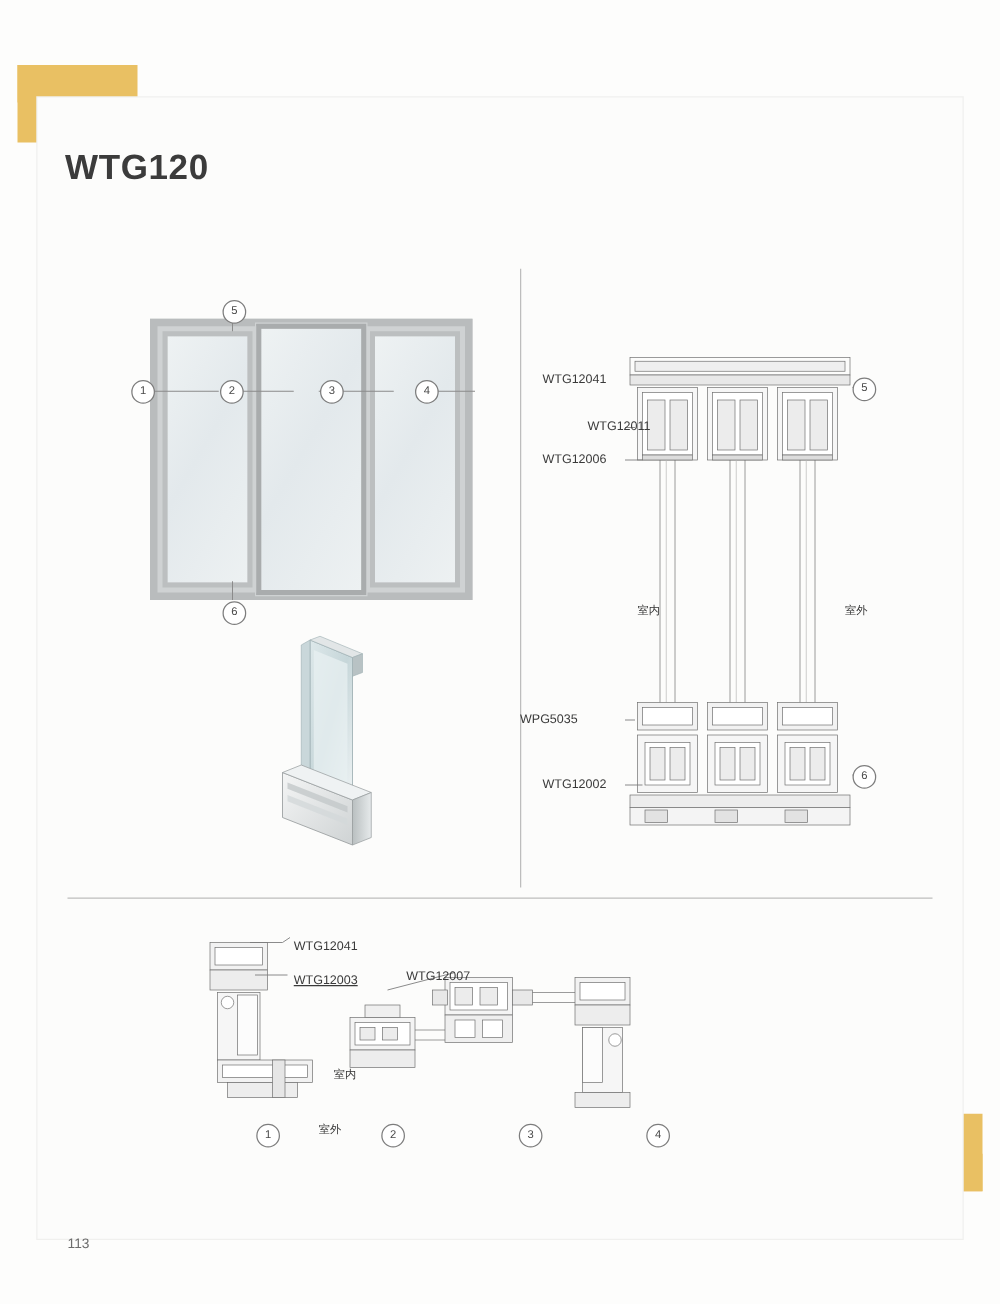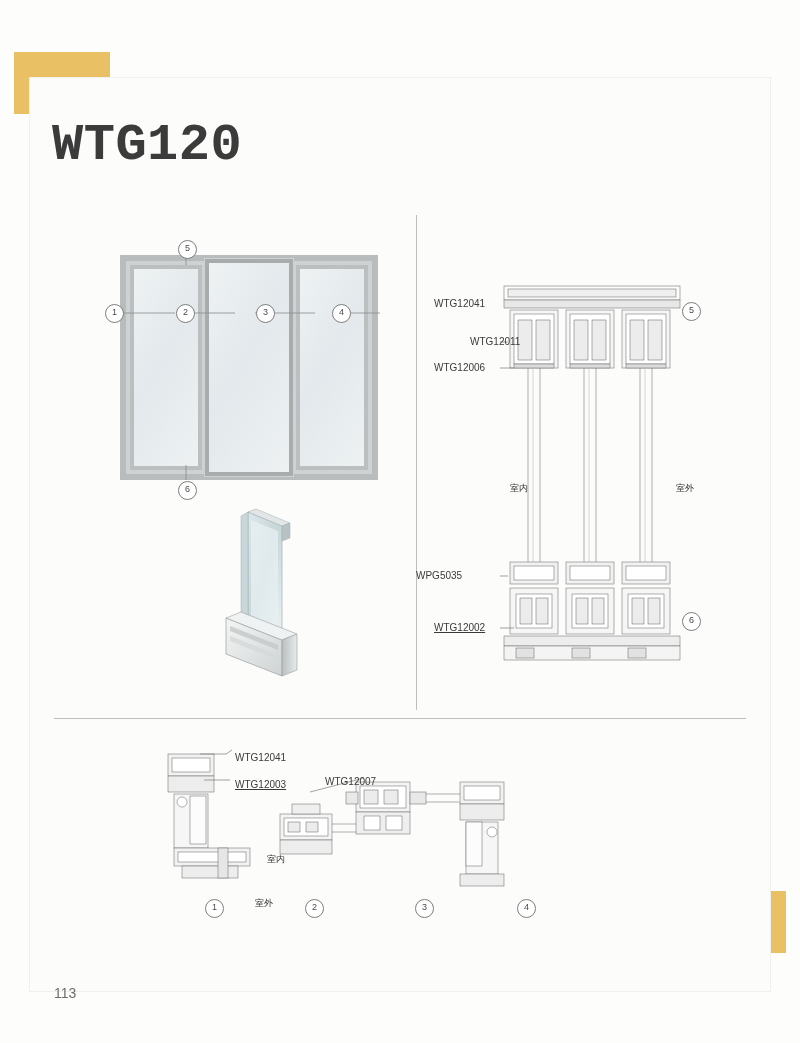--- a/index.html
+++ b/index.html
@@ -33,22 +33,22 @@
   }
   .page-frame{
     position:absolute;left:30px;top:78px;right:30px;bottom:52px;
     background:#fcfcfb;
     box-shadow:0 0 0 1px #f0f0ee;
   }
 
   
   .title-block{position:absolute;left:52px;top:120px;}
   .title{
-    font-family:Liberation Mono, monospace;
-    font-size:52px;font-weight:bold;letter-spacing:0.5px;
+    font-family:Liberation Sans, sans-serif;
+    font-size:28px;font-weight:bold;letter-spacing:0.5px;
     color:#3b3b3b;line-height:1;
   }
   .subtitle{
     font-size:14px;color:#4a4a4a;margin-top:8px;letter-spacing:1px;
   }
 
   
   .v-divider{
     position:absolute;left:416px;top:215px;width:1px;height:495px;
     background:#bdbdbd;
@@ -87,21 +87,21 @@
 
   
   .lbl{
     position:absolute;font-size:10px;color:#3a3a3a;
     font-family:"Liberation Sans", sans-serif;white-space:nowrap;
   }
   .cn-lbl{position:absolute;font-size:9px;color:#333;white-space:nowrap;}
 
   
   .page-num{
-    position:absolute;left:54px;bottom:42px;font-size:14px;color:#6d6d6d;margin-top:28px;
+    position:absolute;left:54px;bottom:42px;font-size:11px;color:#6d6d6d;margin-top:28px;
   }
   svg{display:block;}
 </style>
 </head>
 <body>
 
 <div class="page">
 
   <div class="corner-tl-outer"></div>
   <div class="corner-tl-inner"></div>
@@ -249,21 +249,21 @@
       <line x1="14" y1="348" x2="-68" y2="348"></line>
       <line x1="182" y1="30" x2="196" y2="30"></line>
       <line x1="182" y1="340" x2="196" y2="340"></line>
     </g>
   </svg>
 
   <div class="lbl" style="left:434px;top:298px;">WTG12041</div>
   <div class="lbl" style="left:434px;top:336px;margin-left:36px;">WTG12011</div>
   <div class="lbl" style="left:434px;top:362px;">WTG12006</div>
   <div class="lbl" style="left:416px;top:570px;">WPG5035</div>
-  <div class="lbl" style="left:434px;top:622px;text-decoration:underline;">WTG12002</div>
+  <div class="lbl" style="left:434px;top:622px;">WTG12002</div>
 
   <div class="callout" style="left:682px;top:302px;">5</div>
   <div class="callout" style="left:682px;top:612px;">6</div>
 
   <div class="cn-lbl" style="left:510px;top:482px;">室内</div>
   <div class="cn-lbl" style="left:676px;top:482px;">室外</div>
 
   <svg style="position:absolute;left:160px;top:748px;" width="440" height="150">
     <g stroke="#6f6f6f" stroke-width="0.55" fill="none">
 

